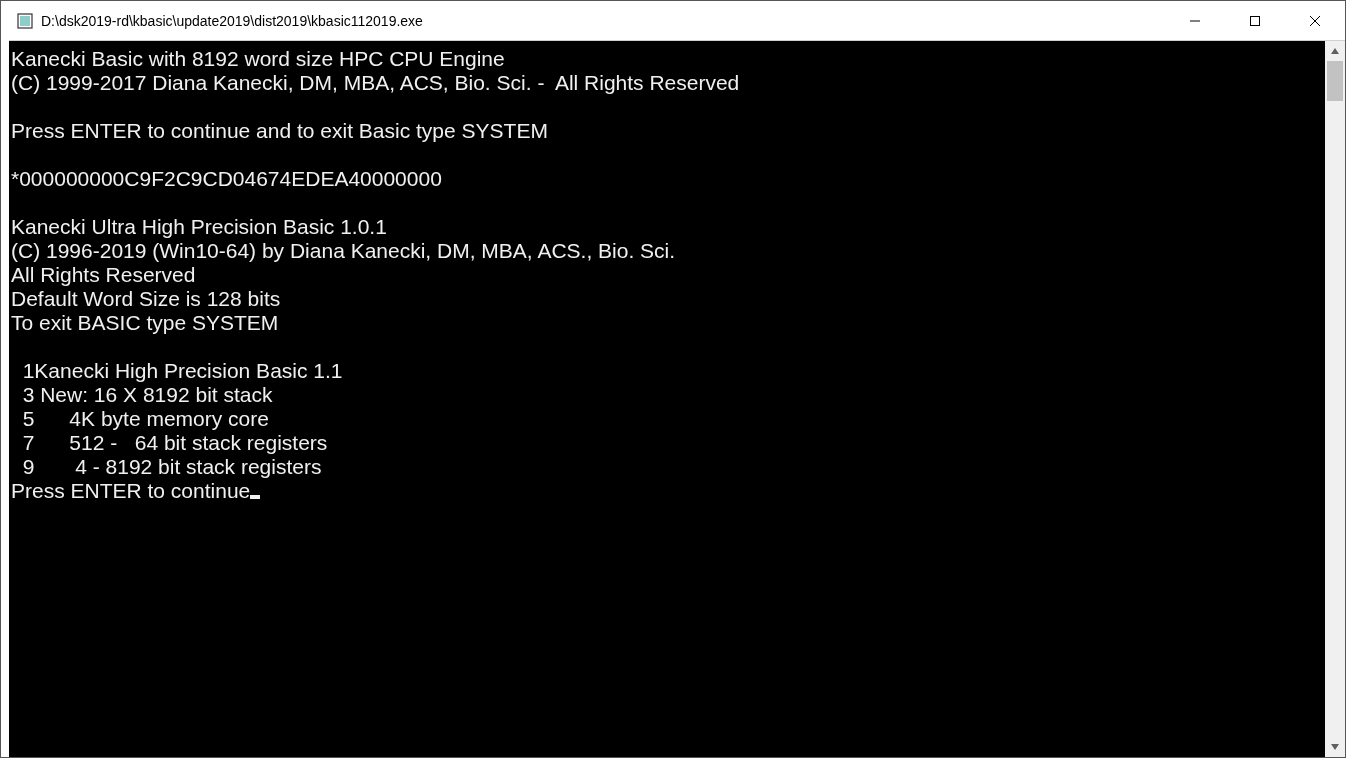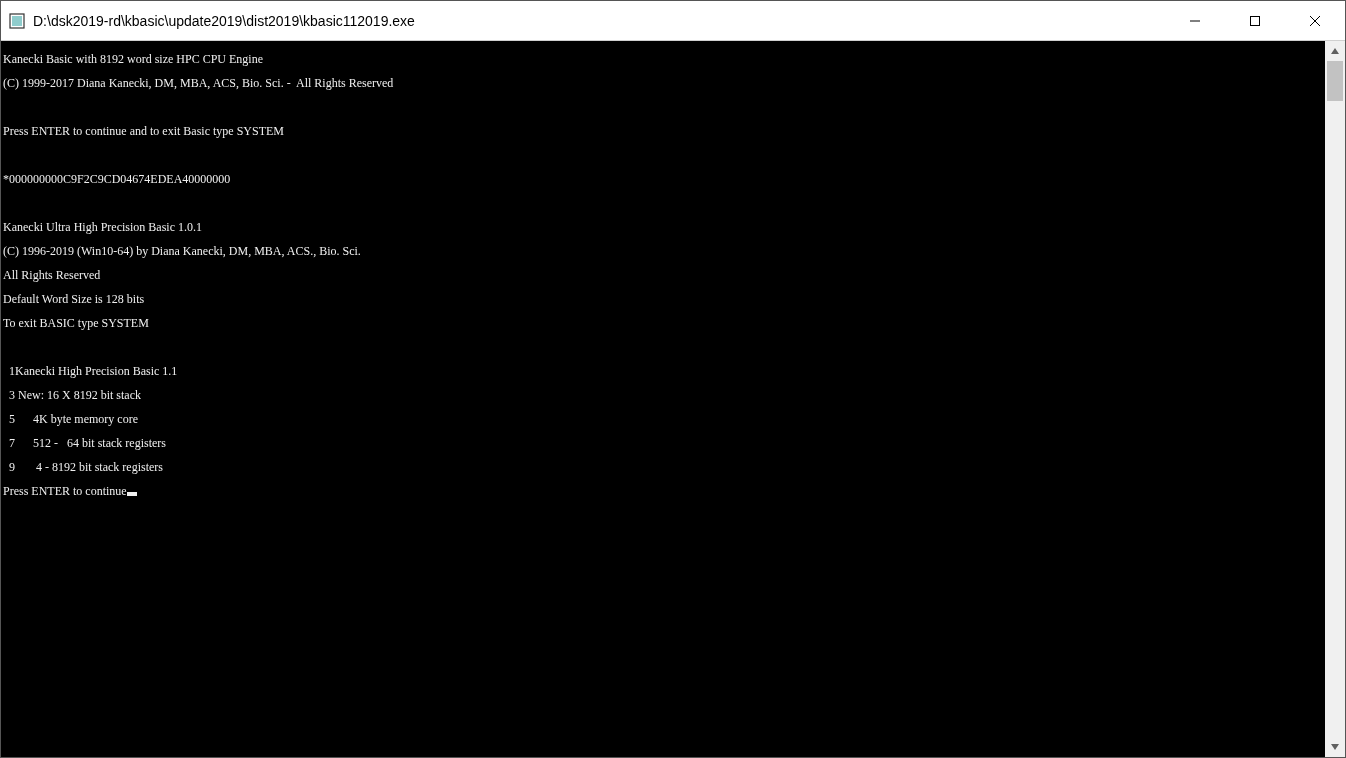--- a/index.html
+++ b/index.html
@@ -13,20 +13,21 @@
       background: #ffffff;
       font-family: "Segoe UI", Tahoma, sans-serif;
       overflow: hidden;
     }
     .window {
       width: 100%;
       height: 100%;
       display: flex;
       flex-direction: column;
       border: 1px solid #555;
+      padding-left: 8px;
     }
     .titlebar {
       height: 40px;
       background: #ffffff;
       display: flex;
       align-items: center;
       padding-left: 8px;
       border-bottom: 1px solid #d0d0d0;
     }
     .app-icon {
@@ -71,22 +72,22 @@
       overflow: hidden;
     }
     .console-content {
       position: absolute;
       top: 0;
       left: 0;
       right: 20px;
       bottom: 0;
       padding: 6px 2px;
       color: #f0f0f0;
-      font-family: Liberation Serif, serif;
-      font-size: 12px;
+      font-family: Liberation Sans, sans-serif;
+      font-size: 21px;
       line-height: 24px;
       white-space: pre;
       overflow: hidden;
     }
     .scrollbar {
       position: absolute;
       right: 0;
       top: 0;
       width: 20px;
       height: 100%;

